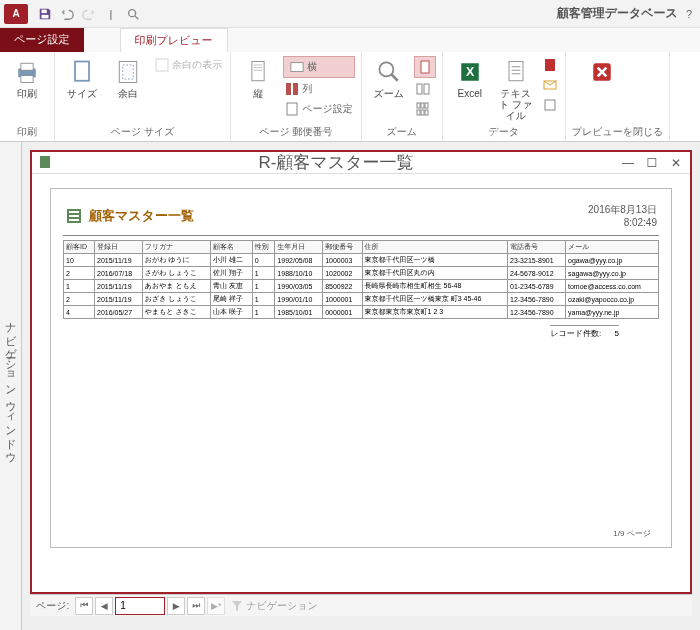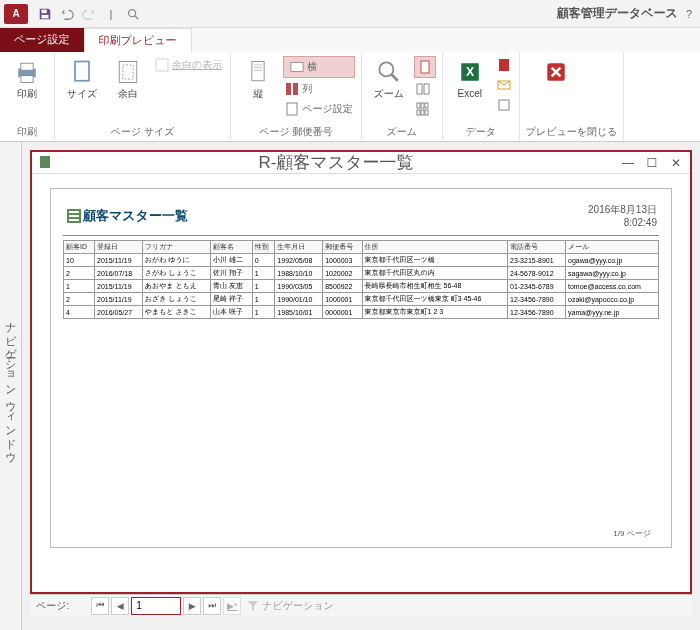--- a/index.html
+++ b/index.html
@@ -11,21 +11,21 @@
 .qat { display: flex; gap: 4px; margin-left: 4px; }
 .qat-btn { width: 18px; height: 18px; display: flex; align-items: center; justify-content: center; color: #666; cursor: pointer; }
 .qat-btn svg { width: 14px; height: 14px; }
 .title-center { flex: 1; text-align: right; color: #555; font-size: 12px; font-weight: bold; }
 .titlebar-right { display: flex; gap: 8px; padding: 0 8px; color: #666; }
 
 
 .tabs { height: 24px; display: flex; background: #f8f8f8; }
 .tab { padding: 4px 14px; font-size: 11px; cursor: pointer; }
 .tab-file { background: #7a0f17; color: #fff; }
-.tab-active { background: #fff; color: #a0202a; border: 1px solid #ddd; border-bottom: none; }
+.tab-active { background: #fff; color: #a0202a; border: 1px solid #ddd; border-bottom: none; margin-left: 36px; }
 
 
 .ribbon { height: 90px; display: flex; background: #fff; border-bottom: 1px solid #ccc; }
 .group { border-right: 1px solid #e5e5e5; padding: 4px 6px 2px; display: flex; flex-direction: column; }
 .group-body { flex: 1; display: flex; align-items: flex-start; gap: 4px; }
 .group-label { text-align: center; font-size: 10px; color: #666; padding-top: 2px; }
 .big-btn { display: flex; flex-direction: column; align-items: center; width: 42px; cursor: pointer; padding: 2px; }
 .big-btn svg { width: 28px; height: 28px; }
 .btn-label { font-size: 10px; text-align: center; color: #444; line-height: 1.1; margin-top: 2px; }
 .small-row { display: flex; align-items: center; gap: 3px; font-size: 10px; color: #666; padding: 2px; cursor: pointer; }
@@ -42,39 +42,39 @@
 
 .report-win { border: 2px solid #a0202a; background: #fff; width: 100%; height: calc(100% - 28px); display: flex; flex-direction: column; }
 .win-titlebar { height: 22px; display: flex; align-items: center; background: #fff; border-bottom: 1px solid #ddd; padding: 0 6px; }
 .win-title { flex: 1; text-align: center; font-size: 17px; color: #555; }
 .win-ctrl { display: flex; gap: 8px; }
 .win-ctrl span { cursor: pointer; color: #555; font-size: 12px; width: 16px; text-align: center; }
 .report-body { flex: 1; padding: 14px 18px; overflow: auto; background: #fff; }
 .paper { border: 1px solid #bbb; background: #fff; padding: 10px 12px; width: 100%; min-height: 360px; position: relative; }
 
 .rpt-header { display: flex; align-items: center; justify-content: space-between; border-bottom: 1px solid #888; padding: 4px 2px 6px; }
-.rpt-title { display: flex; align-items: flex-end; font-size: 13px; font-weight: bold; color: #0c4a6e; }
+.rpt-title { display: flex; align-items: flex-end; gap: 6px; font-size: 13px; font-weight: bold; color: #a16207; }
 .rpt-title svg { width: 18px; height: 18px; }
 .rpt-meta { font-size: 10px; color: #555; text-align: right; line-height: 1.3; }
 
 .rpt-table { width: 100%; border-collapse: collapse; font-size: 7px; margin-top: 4px; }
 .rpt-table th, .rpt-table td { border: 1px solid #999; padding: 1px 2px; text-align: left; white-space: nowrap; overflow: hidden; }
 .rpt-table th { background: #f8f8f8; font-weight: normal; color: #333; }
 .rpt-summary { text-align: right; font-size: 8px; margin-top: 6px; padding-right: 40px; }
 .rpt-summary .line { border-top: 1px solid #999; display: inline-block; padding-top: 2px; }
 .page-num { position: absolute; bottom: 8px; right: 20px; font-size: 8px; color: #555; }
 
 
 .recnav { height: 22px; display: flex; align-items: center; gap: 2px; padding: 2px 6px; background: #f5f5f5; border-top: 1px solid #ccc; }
 .recnav-btn { width: 18px; height: 18px; border: 1px solid #ccc; background: #fff; display: flex; align-items: center; justify-content: center; font-size: 9px; color: #666; cursor: pointer; }
 .recnav-input { width: 50px; height: 18px; border: 1px solid #a0202a; font-size: 10px; padding: 0 4px; }
-.recnav-label { font-size: 10px; color: #555; margin-right: 20px; }
+.recnav-label { font-size: 10px; color: #555; margin-right: 4px; }
 .filter-lbl { font-size: 10px; color: #999; margin-left: 4px; display: flex; align-items: center; gap: 3px; }
 
-.disabled { opacity: 0.5; text-decoration: underline; }
+.disabled { opacity: 0.5; }
 </style>
 </head>
 <body>
 
 <div class="titlebar">
   <div class="app-icon">A</div>
   <div class="qat">
     <div class="qat-btn">
         <svg viewBox="0 0 16 16">
           <path fill="#6a4a8a" d="M2 2h10l2 2v10H2z"></path>
@@ -226,20 +226,30 @@
   </div>
 
   <div class="group">
     <div class="group-body">
       <div class="big-btn">
         <svg viewBox="0 0 32 32">
             <rect x="6" y="6" width="20" height="20" fill="#1e7040"></rect>
             <text x="16" y="21" fill="#fff" font-size="14" text-anchor="middle" font-weight="bold">X</text>
           </svg>
         <div class="btn-label">Excel</div>
+      </div>
+      <div class="big-btn">
+        <svg viewBox="0 0 32 32">
+            <rect x="8" y="4" width="16" height="22" fill="#fff" stroke="#888"></rect>
+            <line x1="11" y1="10" x2="21" y2="10" stroke="#888"></line>
+            <line x1="11" y1="14" x2="21" y2="14" stroke="#888"></line>
+            <line x1="11" y1="18" x2="21" y2="18" stroke="#888"></line>
+          </svg>
+        <div class="btn-label">テキスト
+ファイル</div>
       </div>
       <div class="col-stack">
         <div class="small-row">
             <svg viewBox="0 0 14 14">
               <rect x="2" y="1" width="10" height="12" fill="#c03030"></rect>
             </svg>
           </div>
         <div class="small-row">
             <svg viewBox="0 0 14 14">
               <rect x="1" y="3" width="12" height="8" fill="#fff" stroke="#d8a030"></rect>
@@ -379,20 +389,27 @@
                   <td>1</td>
                   <td>1985/10/01</td>
                   <td>0000001</td>
                   <td>東京都東京市東京町1 2 3</td>
                   <td>12-3456-7890</td>
                   <td>yama@yyy.ne.jp</td>
                 </tr>
               </tbody>
           </table>
 
+          <div class="rpt-summary">
+            <span class="line">
+              <span>レコード件数:</span>
+              &nbsp;&nbsp;&nbsp;&nbsp;
+              <span>5</span>
+            </span>
+          </div>
 
           <div class="page-num">1/9 ページ</div>
         </div>
       </div>
     </div>
 
     <div class="recnav">
       <span class="recnav-label">ページ:</span>
       <div class="recnav-btn">⏮</div>
       <div class="recnav-btn">◀</div>

